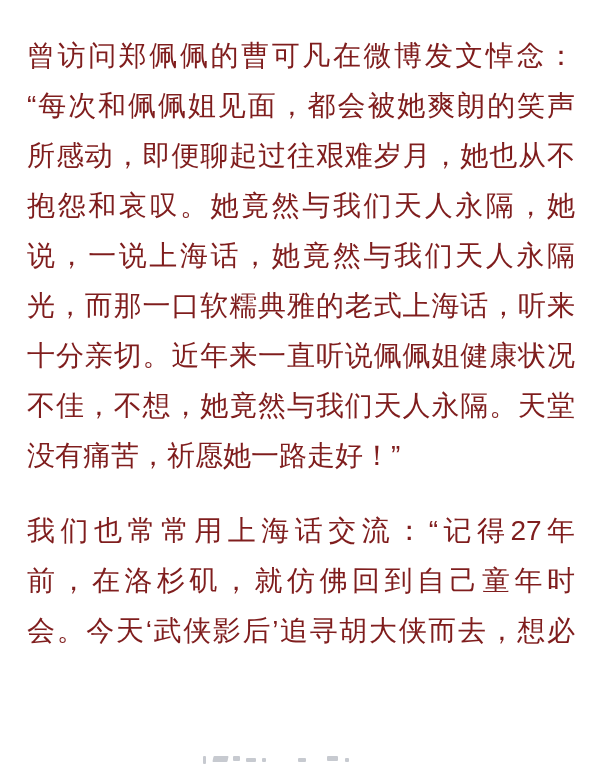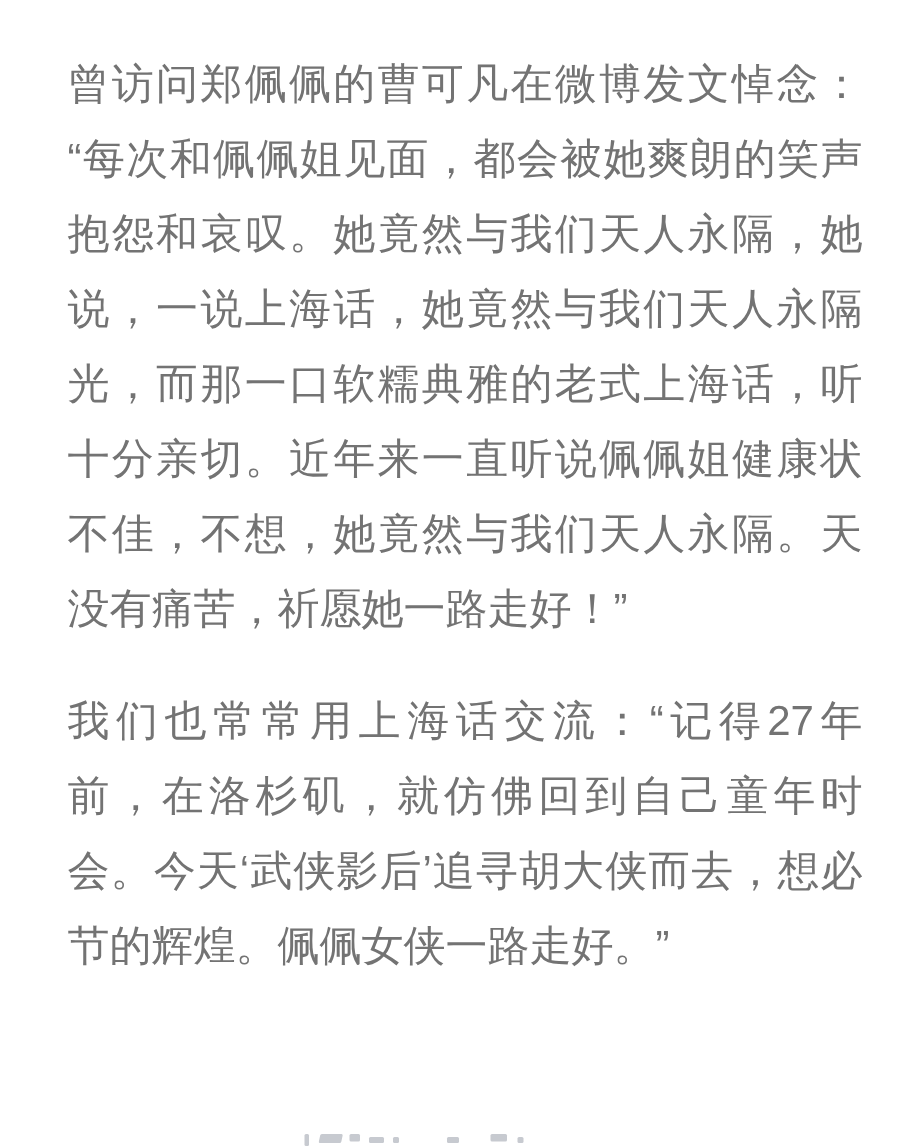--- a/index.html
+++ b/index.html
@@ -40,36 +40,36 @@
     position: absolute;
     top: 4px;
     display: block;
     background: #c7cad0;
     border-radius: 1px;
   }
 </style>
 </head>
 <body style="background: rgb(255, 255, 255);">
 
-<main class="article" style="color: #737373; margin-left: 18px;">
+<main class="article" style="color: #7f1d1d;">
     <div class="para">
       <div class="line">曾访问郑佩佩的曹可凡在微博发文悼念：</div>
       <div class="line">“每次和佩佩姐见面，都会被她爽朗的笑声</div>
+      <div class="line">所感动，即便聊起过往艰难岁月，她也从不</div>
       <div class="line">抱怨和哀叹。她竟然与我们天人永隔，她</div>
       <div class="line">说，一说上海话，她竟然与我们天人永隔</div>
       <div class="line">光，而那一口软糯典雅的老式上海话，听来</div>
       <div class="line">十分亲切。近年来一直听说佩佩姐健康状况</div>
       <div class="line">不佳，不想，她竟然与我们天人永隔。天堂</div>
       <div class="line last">没有痛苦，祈愿她一路走好！”</div>
     </div>
     <div class="para">
       <div class="line">我们也常常用上海话交流：“记得27年</div>
       <div class="line">前，在洛杉矶，就仿佛回到自己童年时</div>
       <div class="line">会。今天‘武侠影后’追寻胡大侠而去，想必</div>
-      <div class="line last">节的辉煌。佩佩女侠一路走好。”</div>
     </div>
   </main>
 
 <div class="sliver">
   <i style="left:203px; width:3px;  height:8px;"></i>
   <i style="left:213px; width:15px; height:6px; transform:skewX(-12deg);"></i>
   <i style="left:233px; width:7px;  height:5px;"></i>
   <i style="left:246px; width:10px; height:4px; top:6px;"></i>
   <i style="left:262px; width:4px;  height:4px; top:6px;"></i>
   <i style="left:298px; width:8px;  height:4px; top:6px;"></i>

